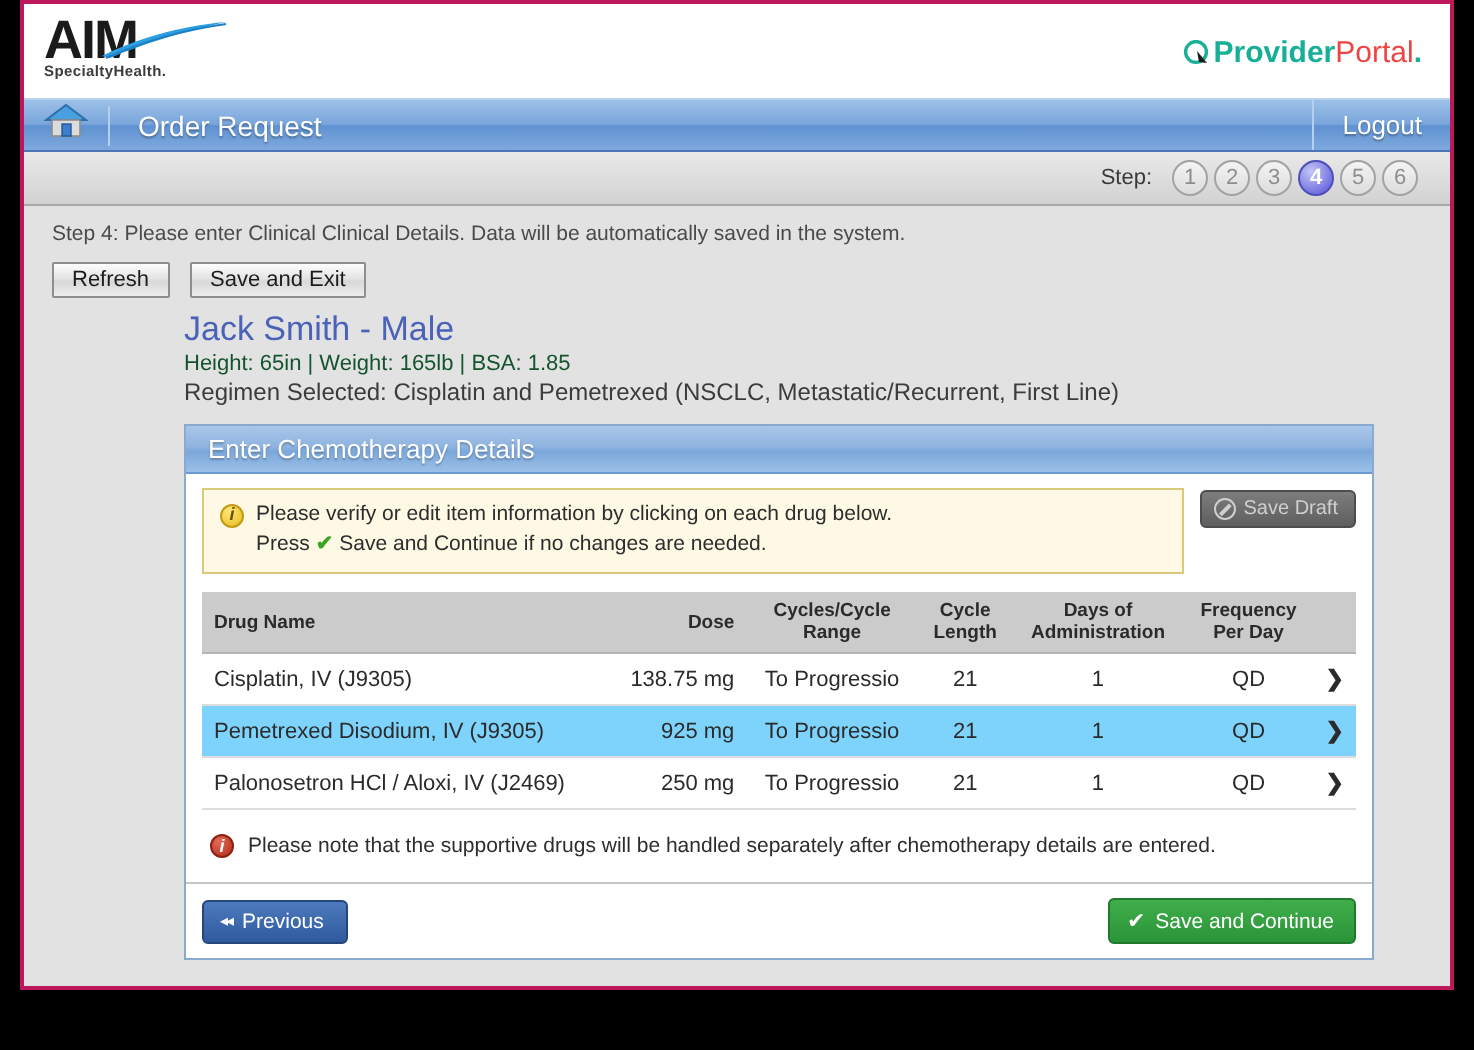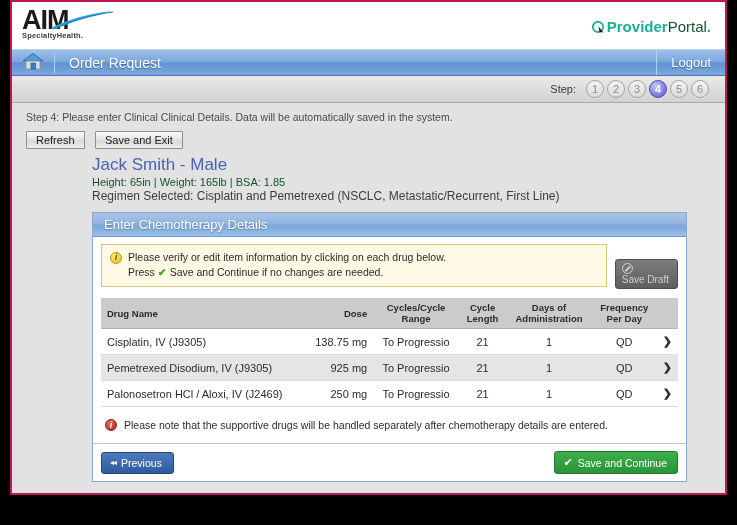--- a/index.html
+++ b/index.html
@@ -44,21 +44,21 @@
   }
   .provider-portal {
     position: absolute; right: 14px; top: 16px;
     font-size: 15px; font-weight: bold; white-space: nowrap;
   }
   .pp-mark {
     display: inline-block; width: 13px; height: 13px;
     vertical-align: -2px; margin-right: 2px;
   }
   .pp-provider { color: #17b097; }
-  .pp-portal { color: #14532d; font-weight: normal; }
+  .pp-portal { color: #ef4444; font-weight: normal; }
   .pp-dot { color: #17b097; font-weight: bold; }
 
   
   .navbar {
     height: 27px;
     background: linear-gradient(to bottom,#9dc0e8 0%,#7aa6dc 48%,#5f92d2 52%,#7fa9dd 100%);
     border-top: 1px solid #b9d2ee;
     border-bottom: 1px solid #4a76b5;
     display: flex; align-items: center;
     position: relative;
@@ -154,26 +154,26 @@
     background: radial-gradient(circle at 35% 28%,#ffe878,#e9b91d);
     border: 1px solid #c29a14;
     color: #6a5005; font-size: 9px; font-weight: bold;
     display: inline-flex; align-items: center; justify-content: center;
     margin-right: 6px; flex: 0 0 auto; font-style: italic;
   }
   .alert-indent { padding-left: 18px; }
   .check-green { color: #3aa521; font-weight: bold; margin: 0 3px; }
 
   .savedraft {
-    margin-left: 8px; margin-top: 15px;
+    margin-left: 8px; margin-top: 1px;
     background: linear-gradient(to bottom,#7d7d7d,#5e5e5e);
     border: 1px solid #4d4d4d; border-radius: 3px;
     color: #cfcfcf; font-size: 10px;
     padding: 3px 8px 3px 6px; white-space: nowrap;
-    display: flex; align-items: flex-start; cursor: pointer; flex-direction: column;
+    display: flex; align-items: flex-start; cursor: pointer;
   }
   .sd-icon {
     width: 11px; height: 11px; border-radius: 50%;
     border: 1.5px solid #cfcfcf; margin-right: 4px;
     position: relative; flex: 0 0 auto;
   }
   .sd-icon::after {
     content:""; position: absolute; left: 1px; top: 4px;
     width: 7px; height: 1.5px; background: #cfcfcf;
     transform: rotate(-45deg);
@@ -190,21 +190,21 @@
     padding: 4px 6px; line-height: 11px;
     border-bottom: 1px solid #b4b4b4;
   }
   table.drugs thead th.left { text-align: left; }
   table.drugs thead th.ctr  { text-align: center; }
   table.drugs thead th.rt   { text-align: right; }
   table.drugs tbody td {
     padding: 6px 6px; color: #2b2b2b;
     border-bottom: 1px solid #dcdcdc;
   }
-  table.drugs tbody tr.alt td { background: #e5e5e5; }
+  table.drugs tbody tr.alt td { background: #7dd3fc; }
   td.name { text-align: left; }
   td.dose { text-align: right; white-space: nowrap; }
   td.ctr  { text-align: center; }
   td.arrow { text-align: center; width: 16px; color: #5f9a2e; font-weight: bold; }
 
   .footnote {
     display: flex; align-items: center;
     padding: 12px 4px 12px 4px;
     font-size: 10.5px; color: #2d2d2d;
   }

